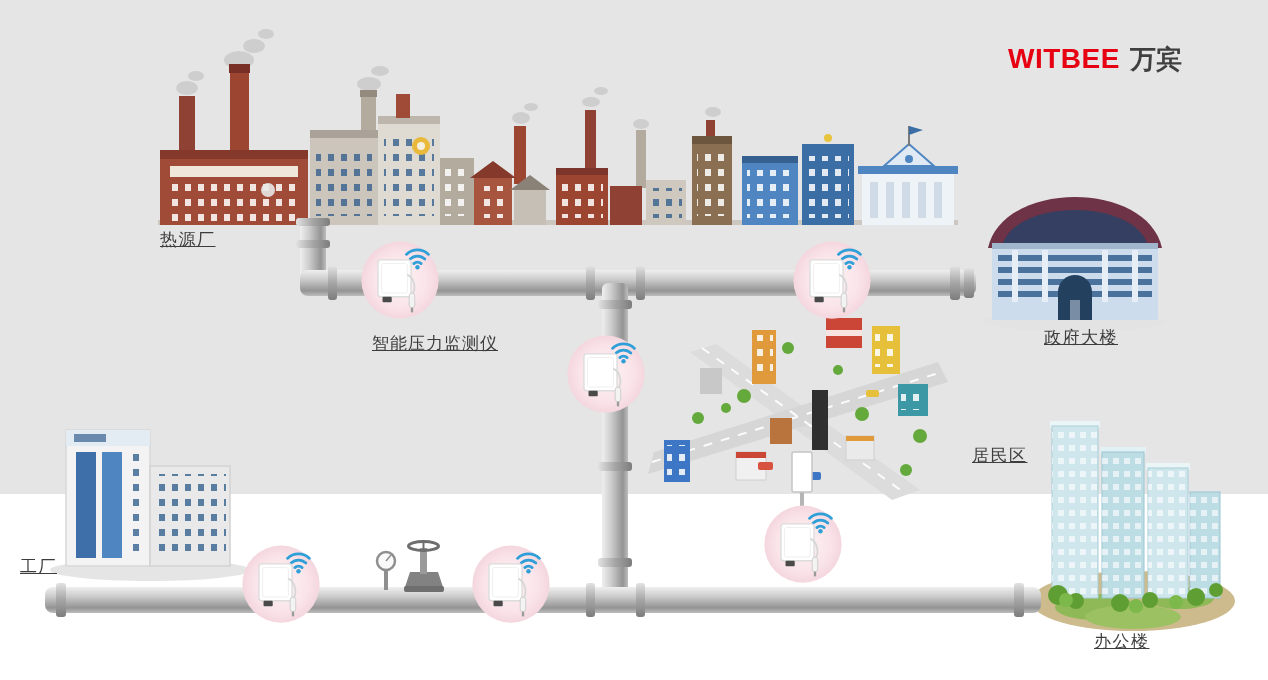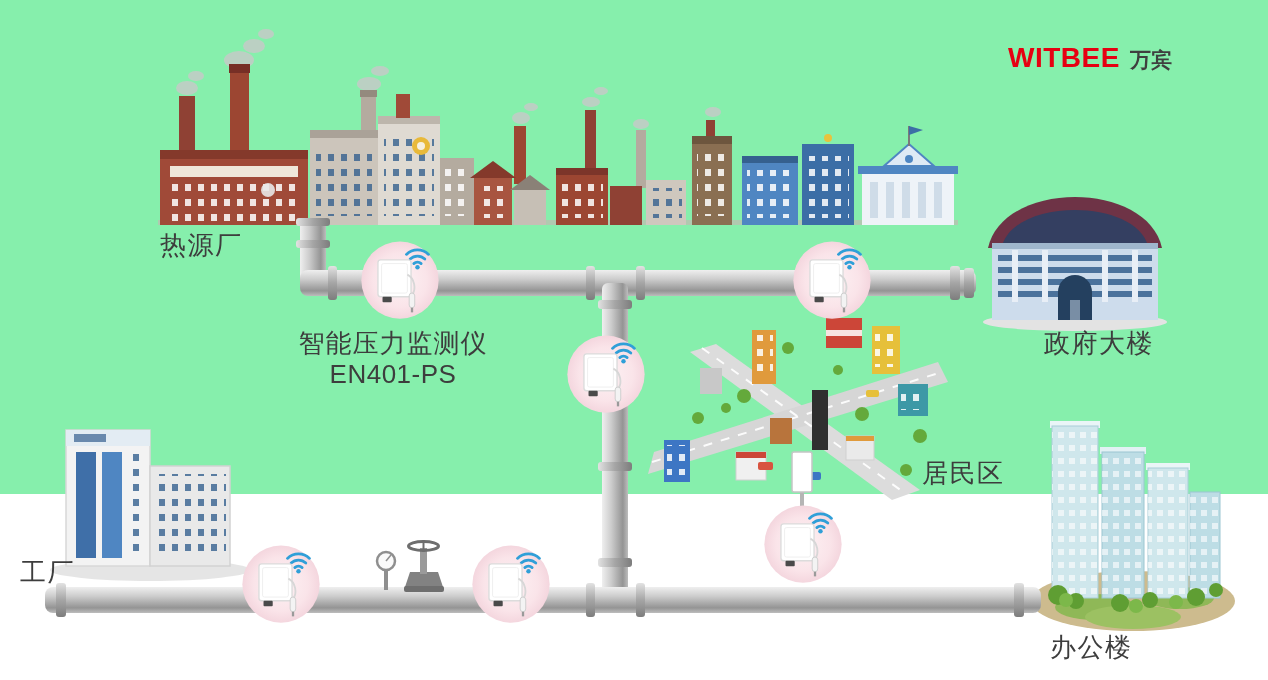--- a/index.html
+++ b/index.html
@@ -1,25 +1,25 @@
 <!DOCTYPE html>
 <html><head>
 <meta charset="utf-8">
 <style>
   * { margin:0; padding:0; box-sizing:border-box; }
   html,body { width:1268px; height:680px; }
   body { background:#ffffff; font-family:"Liberation Sans", sans-serif; overflow:hidden; }
-  .canvas { position:relative; width:1268px; height:494px; background:#86efac; }
+  .canvas { position:relative; width:1268px; height:494px; background:#e5e5e5; }
   .scene-svg { position:absolute; left:0; top:0; }
-  .label { position:absolute; color:#3d3d3d; font-size:26px; font-weight:500; letter-spacing:1.5px; white-space:nowrap; }
-  .sensor-label { text-align:center; width:210px; line-height:31px; letter-spacing:1px; }
+  .label { position:absolute; color:#3d3d3d; font-size:17px; font-weight:500; letter-spacing:1.5px; white-space:nowrap;text-decoration:underline; }
+  .sensor-label { text-align:right; width:210px; line-height:31px; letter-spacing:1px; }
   .sensor-label .model { letter-spacing:0.5px; }
   .logo { position:absolute; top:42px; left:1008px; display:flex; gap:10px; align-items:baseline; }
   .logo-en { font-size:28px; font-weight:800; letter-spacing:0.5px; }
-  .logo-cn { font-size:21px; font-weight:800; }
+  .logo-cn { font-size:26px; font-weight:800; }
 </style>
 </head>
 <body>
 
 <div class="canvas">
 
   <svg class="scene-svg" width="1268" height="680" viewBox="0 0 1268 680" xmlns="http://www.w3.org/2000/svg">
     <defs>
       <linearGradient id="pipeH" x1="0" y1="0" x2="0" y2="1">
         <stop offset="0" stop-color="#efefef"></stop>
@@ -318,24 +318,23 @@
 
   <div class="logo">
     <span class="logo-en" style="color: rgb(230, 0, 18);">WITBEE</span>
     <span class="logo-cn" style="color: rgb(63, 63, 63);">万宾</span>
   </div>
 
   <div class="label" style="left:160px; top:228px;">热源厂</div>
 
   <div class="label sensor-label" style="left:288px; top:328px;">
     <div>智能压力监测仪</div>
-    <div class="model">EN401-PS</div>
   </div>
 
   <div class="label" style="left:1044px; top:326px;">政府大楼</div>
 
-  <div class="label" style="left:922px; top:444px;margin-top:12px;">居民区</div>
+  <div class="label" style="left:972px; top:444px;">居民区</div>
 
   <div class="label" style="left:20px; top:555px;">工厂</div>
 
-  <div class="label" style="left:1050px; top:630px;">办公楼</div>
+  <div class="label" style="left:1094px; top:630px;">办公楼</div>
 
 </div>
 
 </body></html>

